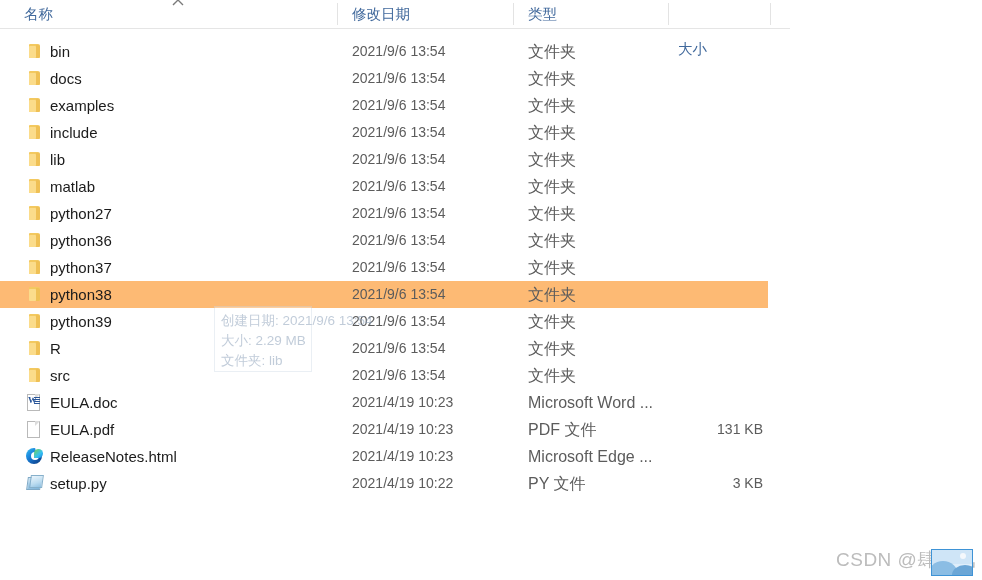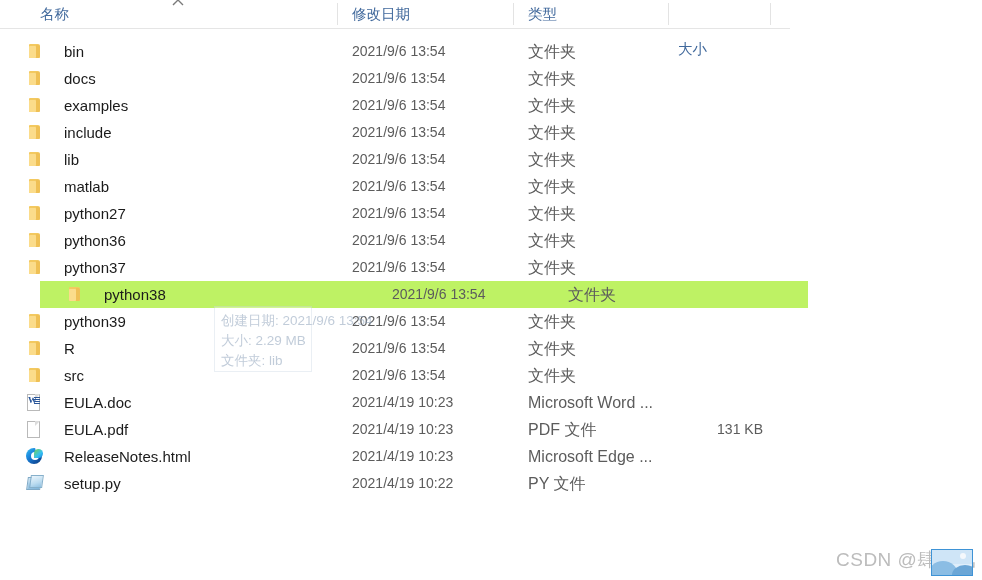--- a/index.html
+++ b/index.html
@@ -45,21 +45,21 @@
     white-space: nowrap;
     cursor: default;
   }
   .col-sep {
     position: absolute;
     top: 3px;
     width: 1px;
     height: 22px;
     background: #e3e3e3;
   }
-  #head-name      { left: 40px;  }
+  #head-name      { left: 24px;  }
   #head-date      { left: 352px; font-family: Liberation Serif, serif; }
   #head-type      { left: 528px; }
   #head-size      { left: 678px; margin-top: 35px; }
   #sep-1 { left: 337px; }
   #sep-2 { left: 513px; }
   #sep-3 { left: 668px; }
   #sep-4 { left: 770px; }
 
   #sort-arrow {
     position: absolute;
@@ -78,40 +78,39 @@
     top: 38px;
     width: 790px;
   }
   .row {
     position: relative;
     height: 27px;
     width: 768px;
     margin-left: 0px;
   }
   .row.selected {
-    background: #bef264;
-    margin-left: 40px;
+    background: #fdba74;
   }
   .row .sel-pad {
     position: absolute;
     left: 18px;
     top: 0;
     width: 750px;
     height: 27px;
   }
   .cell-icon {
     position: absolute;
     left: 25px;
     top: 4px;
     width: 20px;
     height: 20px;
   }
   .cell-name {
     position: absolute;
-    left: 64px;
+    left: 50px;
     top: 0;
     height: 27px;
     line-height: 27px;
     font-size: 15px;
     color: #1b1b1b;
     white-space: nowrap;
   }
   .cell-date {
     position: absolute;
     left: 352px;
@@ -579,20 +578,21 @@
       <div class="row">
         <div class="cell-icon">
           <div class="py-ico">
             <div class="sheet"></div>
             <div class="sheet2"></div>
           </div>
         </div>
         <div class="cell-name">setup.py</div>
         <div class="cell-date">2021/4/19 10:22</div>
         <div class="cell-type">PY 文件</div>
+        <div class="cell-size">3 KB</div>
       </div>
     </div>
 
   <div id="tooltip">
       <div class="tip-line">创建日期: 2021/9/6 13:54</div>
       <div class="tip-line">大小: 2.29 MB</div>
       <div class="tip-line">文件夹: lib</div>
     </div>
 
   <div id="watermark">CSDN @肆月风</div>

